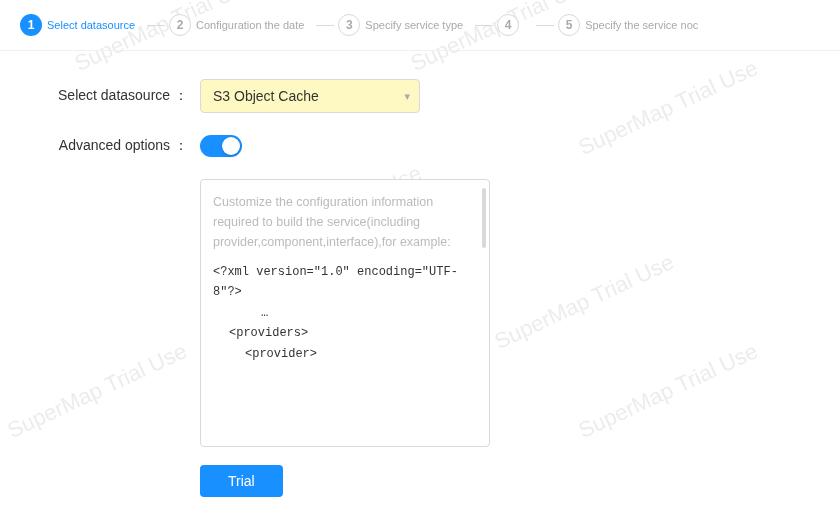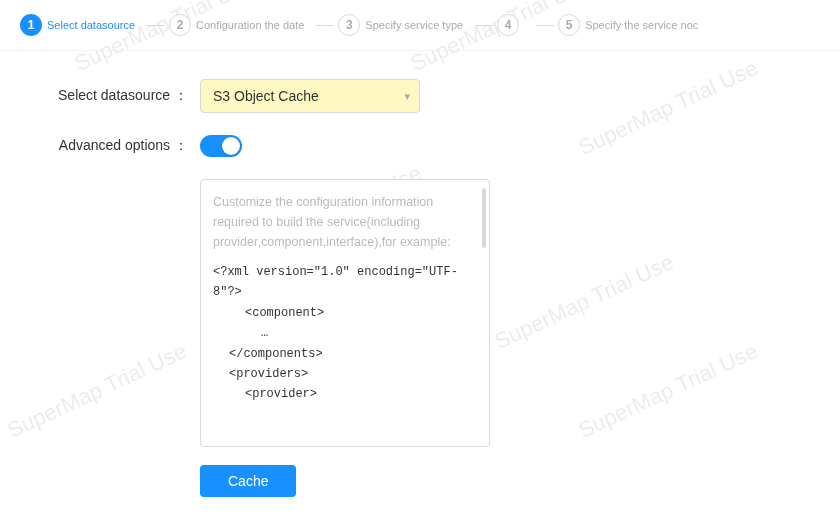--- a/index.html
+++ b/index.html
@@ -276,27 +276,25 @@
       <div class="toggle">
         <div class="toggle-knob"></div>
       </div>
     </div>
   </div>
 
   <div class="xml-display">
     <div class="xml-placeholder">Customize the configuration information required to build the service(including provider,component,interface),for example:</div>
     <div class="xml-code">
       <div>&lt;?xml version="1.0" encoding="UTF-8"?&gt;</div>
-      <div class="xml-indent-2">&lt;component&gt;</div>
       <div class="xml-indent-3">…</div>
-      <div class="xml-indent-1">&lt;/components&gt;</div>
       <div class="xml-indent-1">&lt;providers&gt;</div>
       <div class="xml-indent-2">&lt;provider&gt;</div>
 
     </div>
     <div class="scrollbar-indicator"></div>
   </div>
 
   <div class="next-btn-row">
-    <button class="next-btn">Cache</button>
+    <button class="next-btn">Trial</button>
   </div>
 
 </div>
 
 </body></html>

